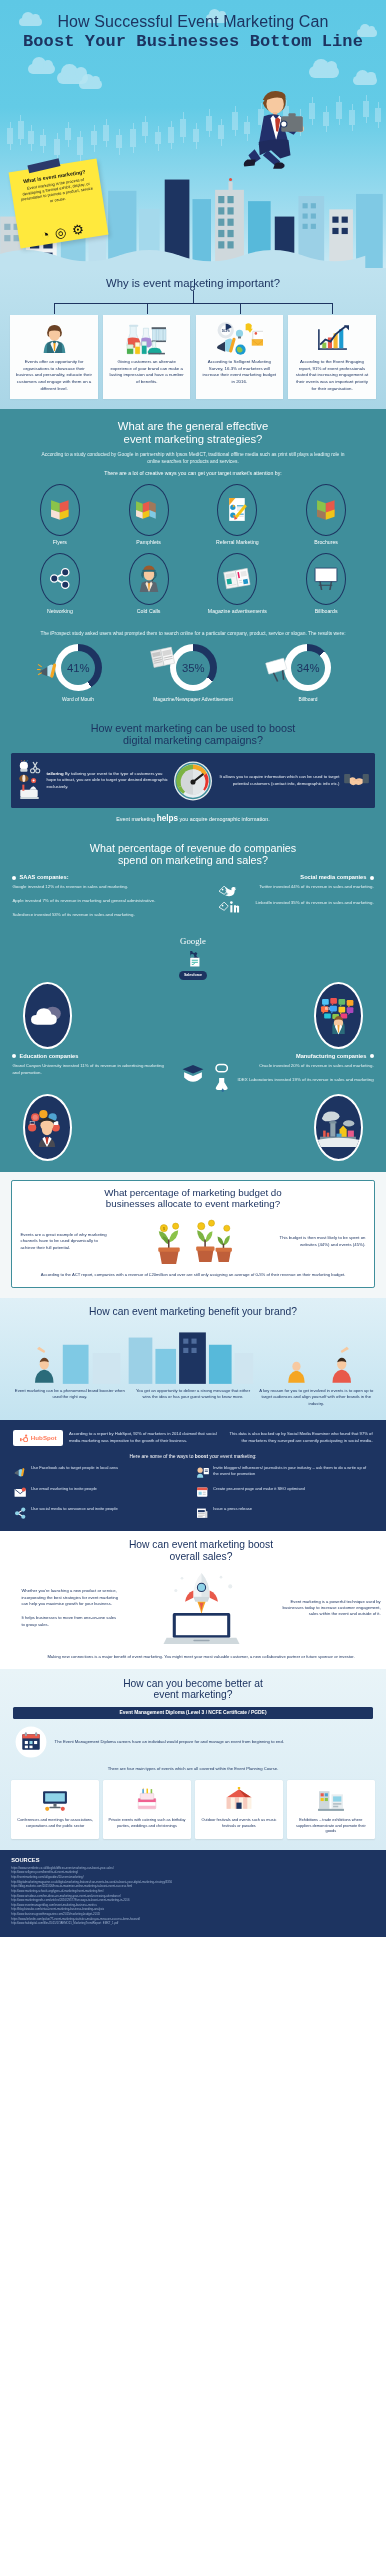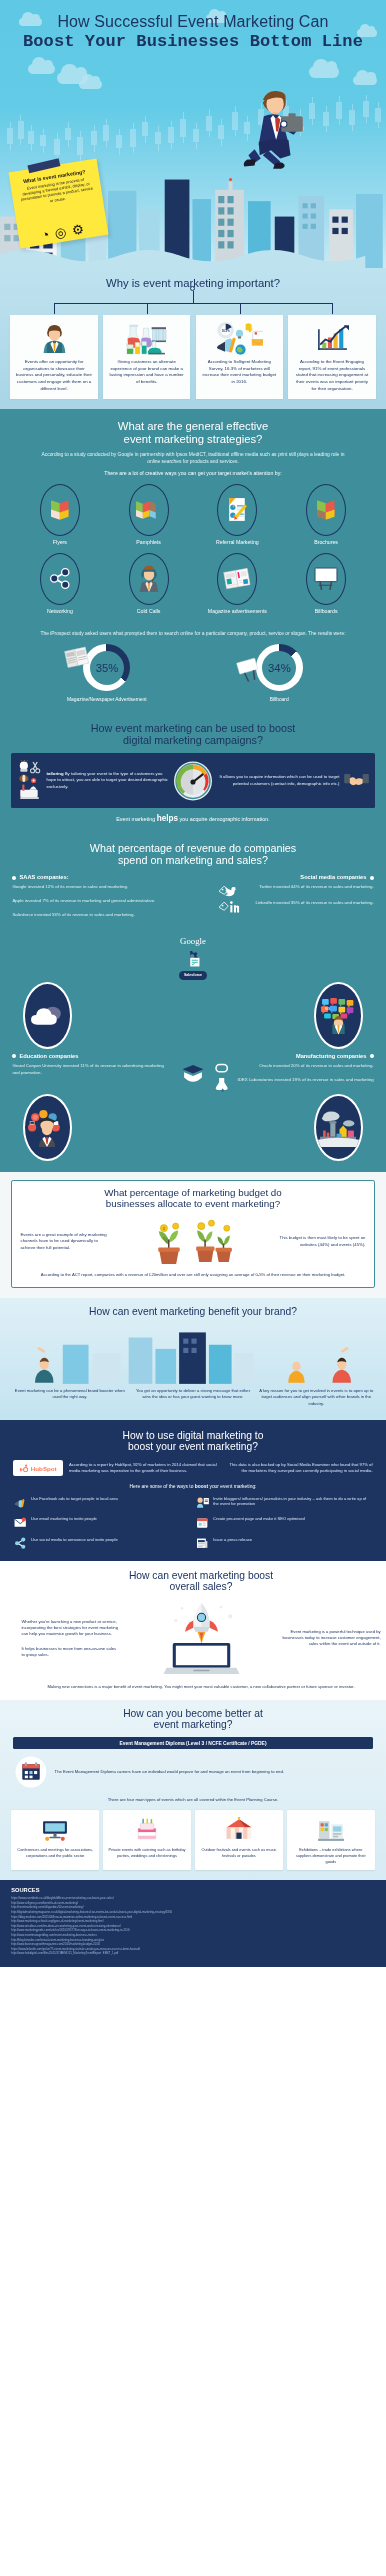--- a/index.html
+++ b/index.html
@@ -604,20 +604,37 @@
         </div>
         <span class="lbl">Billboards</span>
       </div>
     </div>
   </section>
 
   <section class="sec teal prospect">
     <p class="sub">The iProspect study asked users what prompted them to search online for a particular company, product, service or slogan. The results were:</p>
     <div class="donuts">
 
+      <div class="donutcell">
+        <div class="donut">
+          <div class="ring" style="background:conic-gradient(#1d3461 0% 41%, #ffffff 41% 100%);"></div>
+          <div class="hole">
+            <span class="val">41%</span>
+          </div>
+          <svg style="position:absolute;left:-17.5px;top:12.4px;" width="23" height="23" viewBox="0 0 44 44">
+            <path d="M8 26 l12 -7 0 18 -12 -5 q-4 -2 0 -6z" fill="#4a5a66"></path>
+            <path d="M20 18 q10 -7 12 0 l0 16 q-2 7 -12 2z" fill="#bfe5f2"></path>
+            <rect x="28" y="12" width="6" height="28" rx="3" transform="rotate(14 31 26)" fill="#f5a623"></rect>
+            <line x1="2" y1="14" x2="9" y2="19" stroke="#f5a623" stroke-width="2"></line>
+            <line x1="0" y1="24" x2="7" y2="24" stroke="#f5a623" stroke-width="2"></line>
+            <line x1="2" y1="34" x2="9" y2="30" stroke="#f5a623" stroke-width="2"></line>
+          </svg>
+        </div>
+        <span class="lbl">Word of Mouth</span>
+      </div>
 
       <div class="donutcell">
         <div class="donut">
           <div class="ring" style="background:conic-gradient(#1d3461 0% 35%, #ffffff 35% 100%);"></div>
           <div class="hole">
             <span class="val">35%</span>
           </div>
           <svg style="position:absolute;left:-18.5px;top:3.1px;transform:rotate(-12deg);" width="24" height="21.6" viewBox="0 0 46 42">
             <rect x="2" y="4" width="20" height="32" fill="#e9e9e9" stroke="#ccc"></rect>
             <rect x="22" y="4" width="21" height="32" fill="#f7f7f7" stroke="#ccc"></rect>
@@ -947,24 +964,20 @@
       <div class="brandcol">
         <p>You get an opportunity to deliver a strong message that either wins the idea or has your guest wanting to know more.</p>
       </div>
       <div class="brandcol">
         <p>A key reason for you to get involved in events is to open up to target audiences and align yourself with other brands in the industry.</p>
       </div>
     </div>
   </section>
 
   <section class="sec digital">
-    <h2 class="q">
-      <span>How to use digital marketing to</span><br>
-      <span>boost your event marketing?</span>
-    </h2>
 
     <div class="hubrow">
       <div class="hubspot">
         <svg width="8.2" height="8.2" viewBox="0 0 16 16">
           <circle cx="11" cy="11" r="4" fill="none" stroke="#ff7a59" stroke-width="2"></circle>
           <circle cx="12" cy="3" r="2.2" fill="#ff7a59"></circle>
           <line x1="11" y1="5" x2="11" y2="7" stroke="#ff7a59" stroke-width="1.6"></line>
           <line x1="7" y1="11" x2="3" y2="11" stroke="#ff7a59" stroke-width="1.6"></line>
           <rect x="0" y="8" width="3" height="6" fill="#ff7a59"></rect>
         </svg>

